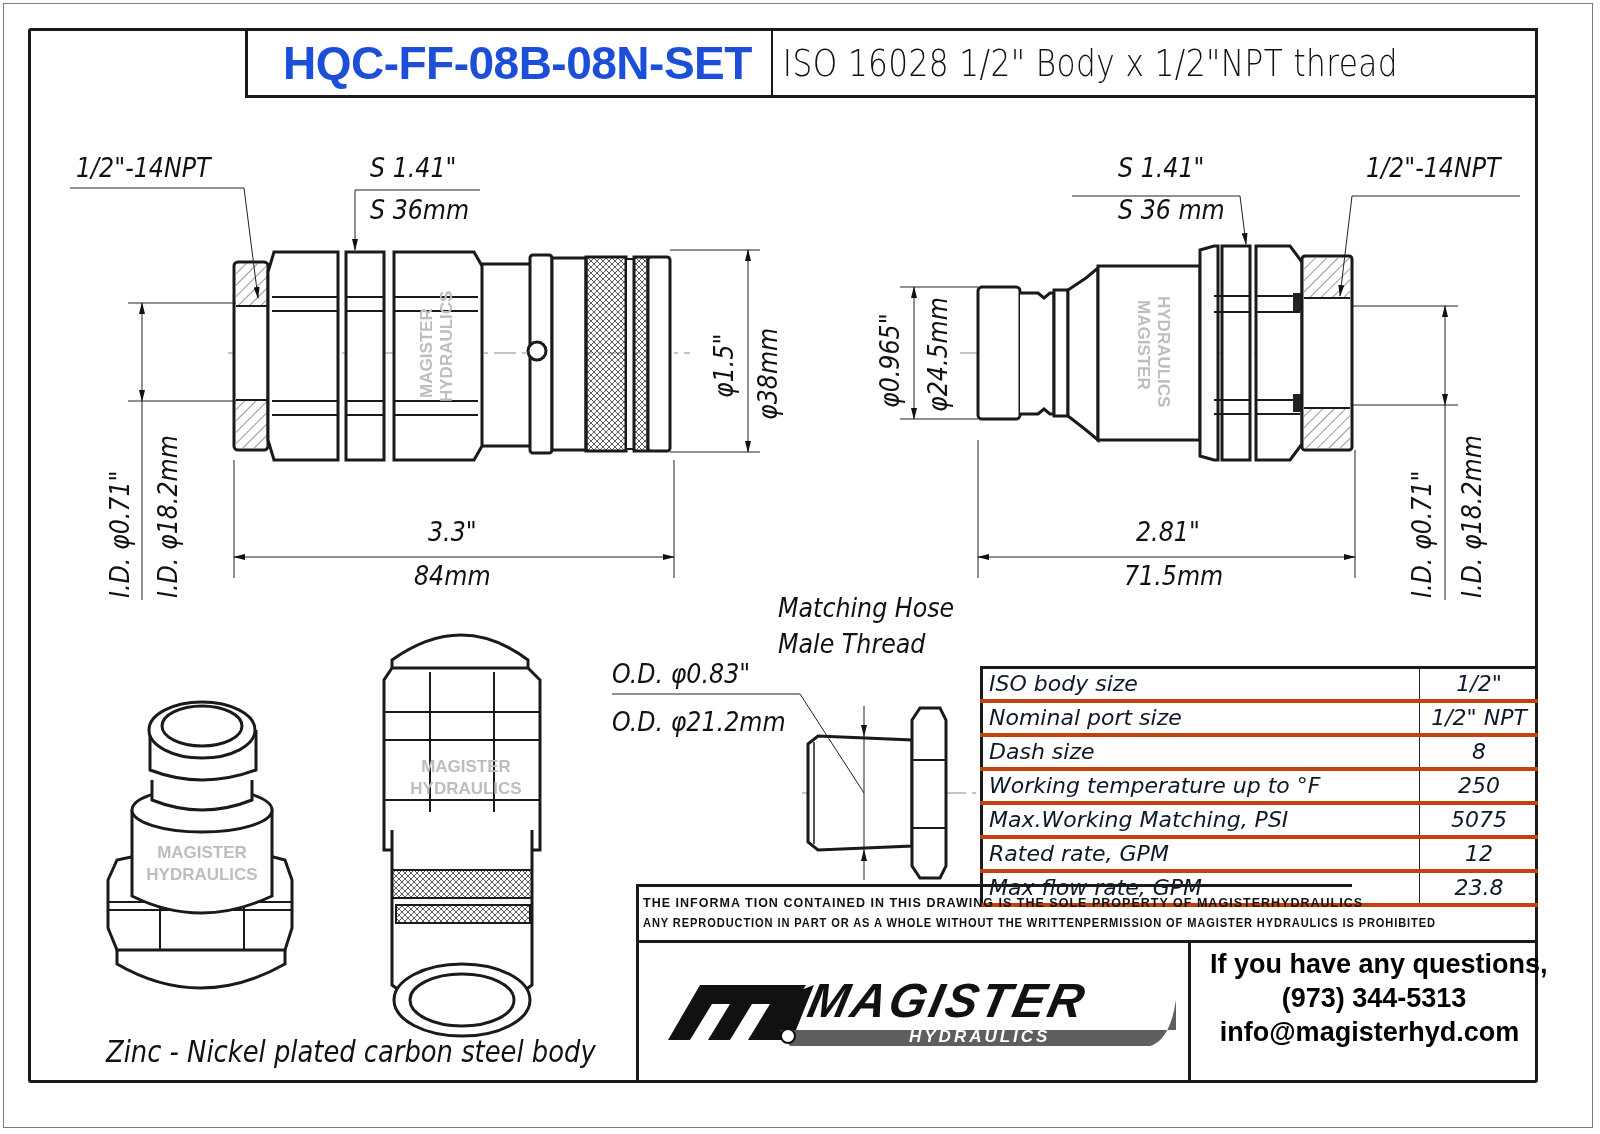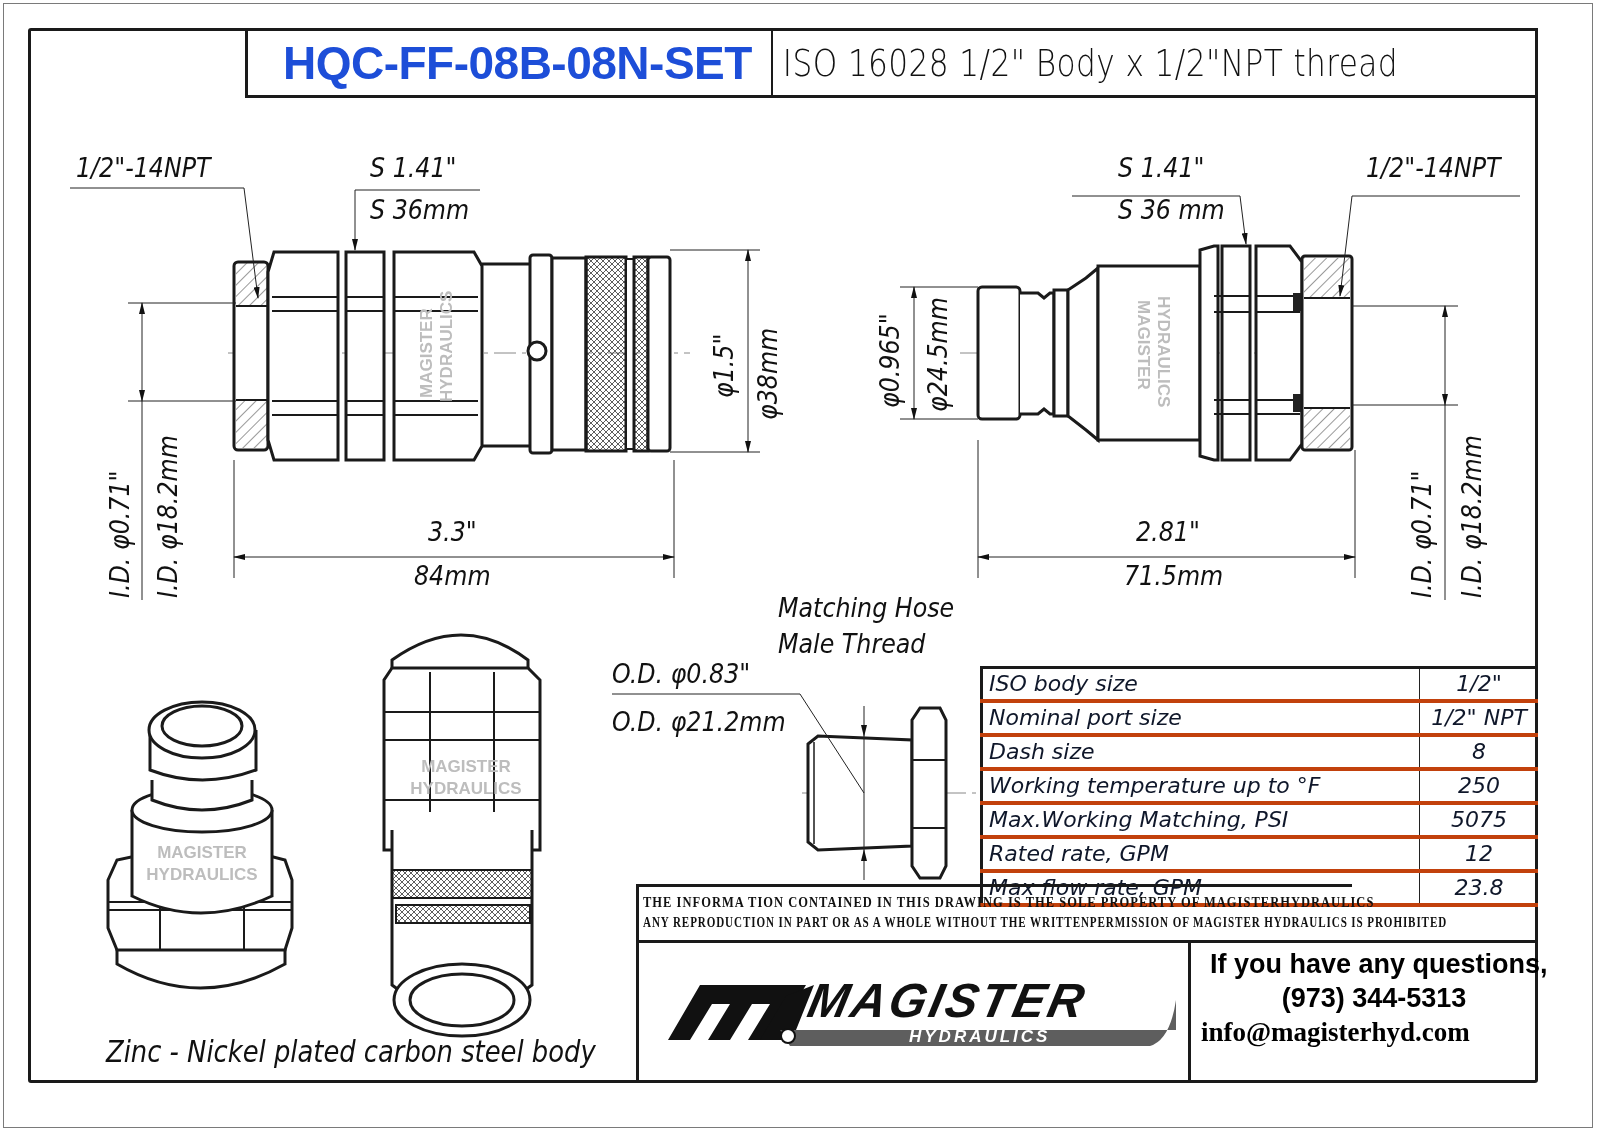--- a/index.html
+++ b/index.html
@@ -8,21 +8,21 @@
   .inner-frame { position: absolute; left: 28px; top: 28px; width: 1510px; height: 1055px; border: 3px solid #1a1a1a; border-radius: 3px; box-sizing: border-box; }
   .title-block { position: absolute; left: 245px; top: 28px; width: 1293px; height: 70px; border: 3px solid #1a1a1a; box-sizing: border-box; display: flex; background: #fff; }
   .title-part { width: 572px; border-right: 2px solid #1a1a1a; display: flex; align-items: center; justify-content: center; font-family: "Liberation Sans", sans-serif; font-weight: 900; font-size: 46px; letter-spacing: -0.5px; color: #1d4ed8; transform: scaleX(1.0); margin-left: 16px; }
   .title-desc { flex: 1; display: flex; align-items: center; padding-left: 12px; font-family: "DejaVu Sans", sans-serif; font-weight: 200; font-size: 38px; color: #111; letter-spacing: 0.5px; transform-origin: left center; transform: scaleX(0.82); white-space: nowrap; }
   svg.drawing { position: absolute; left: 0; top: 0; }
   .ann { position: absolute; font-family: "DejaVu Sans", sans-serif; font-style: italic; font-weight: 300; color: #111; white-space: nowrap; transform-origin: left top; }
   .spec-table { position: absolute; left: 980px; top: 666px; width: 558px; border-collapse: collapse; border-top: 3px solid #1a1a1a; border-left: 3px solid #1a1a1a; }
   .spec-table td { border-bottom: 4px solid #c2410c; height: 30px; padding: 0; font-family: "DejaVu Sans", sans-serif; font-style: italic; font-weight: 300; font-size: 22px; color: #0f172a; line-height: 30px; white-space: nowrap; overflow: hidden; }
   .spec-table td.lbl { padding-left: 6px; width: 430px; border-right: 1px solid #222; }
   .spec-table td.val { text-align: center; }
-  .notice { position: absolute; left: 636px; top: 884px; width: 716px; height: 56px; border-top: 3px solid #1a1a1a; border-left: 3px solid #1a1a1a; box-sizing: border-box; padding: 6px 0 0 4px; font-family: Liberation Serif, serif; font-weight: bold; font-size: 13.6px; letter-spacing: 1.1px; line-height: 20px; color: #111; }
+  .notice { position: absolute; left: 636px; top: 884px; width: 716px; height: 56px; border-top: 3px solid #1a1a1a; border-left: 3px solid #1a1a1a; box-sizing: border-box; padding: 6px 0 0 4px; font-family: Liberation Sans, sans-serif; font-weight: bold; font-size: 13.6px; letter-spacing: 1.1px; line-height: 20px; color: #111; }
   .notice div { white-space: nowrap; transform-origin: left; }
   .logo-box { position: absolute; left: 636px; top: 940px; width: 555px; height: 143px; border-top: 3px solid #1a1a1a; border-left: 3px solid #1a1a1a; border-right: 3px solid #1a1a1a; box-sizing: border-box; }
   .contact-box { position: absolute; left: 1191px; top: 940px; width: 347px; height: 143px; border-top: 3px solid #1a1a1a; box-sizing: border-box; font-family: "Liberation Sans", sans-serif; font-weight: bold; color: #000; text-align: center; }
   .contact-box .line { font-size: 27px; line-height: 34px; white-space: nowrap; padding-left: 19px; }
   .contact-box .email { text-decoration: none; color: #000; }
   .caption { position: absolute; left: 106px; top: 1034px; font-family: "DejaVu Sans", sans-serif; font-style: italic; font-weight: 300; font-size: 30px; color: #111; white-space: nowrap; transform-origin: left top; transform: scaleX(0.86); }
   .wm { fill: #bdbdbd; font-family: "Liberation Sans", sans-serif; font-weight: bold; }
 </style>
 </head>
 <body>
@@ -278,16 +278,16 @@
 </div>
 
 <div class="logo-box">
   <div style="position:absolute;left:170px;top:30px;font-family:'Liberation Sans',sans-serif;font-weight:900;font-style:italic;font-size:48px;letter-spacing:3px;color:#111;transform:skewX(-12deg);">MAGISTER</div>
   <div style="position:absolute;left:270px;top:84px;font-family:'Liberation Sans',sans-serif;font-weight:bold;font-style:italic;font-size:17px;letter-spacing:3px;color:#fff;">HYDRAULICS</div>
 </div>
 
 <div class="contact-box">
   <div class="line" style="margin-top:4px;">If you have any questions,</div>
   <div class="line">(973) 344-5313</div>
-  <div class="line" style="text-align:left;padding-left:10px;font-family:Liberation Serif, serif;"><a class="email">info@magisterhyd.com</a></div>
+  <div class="line" style="text-align:center;padding-left:10px;"><a class="email">info@magisterhyd.com</a></div>
 </div>
 
 <div class="caption">Zinc - Nickel plated carbon steel body</div>
 
 </body></html>

